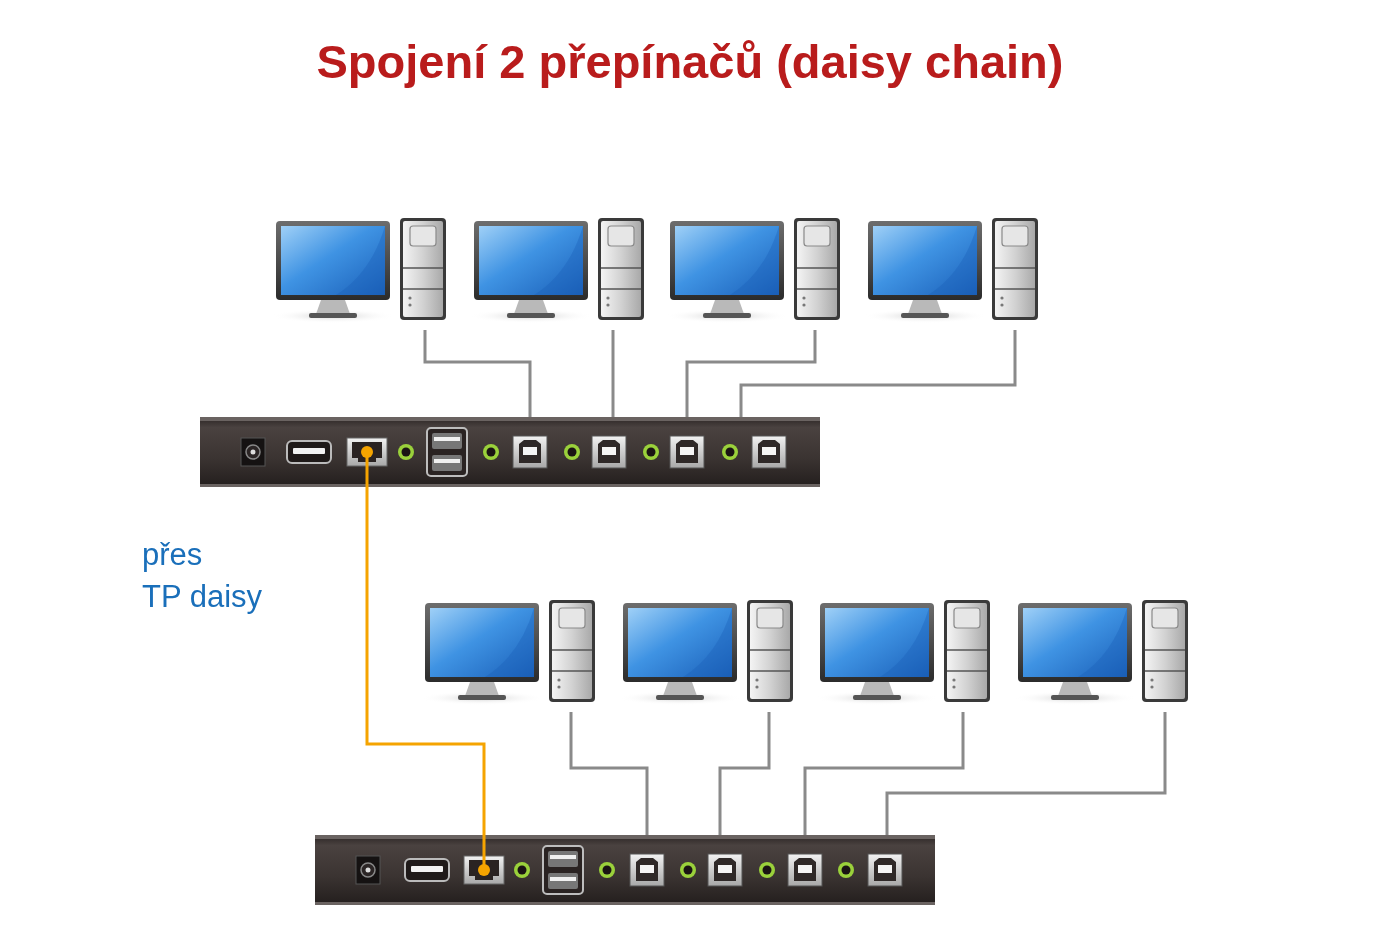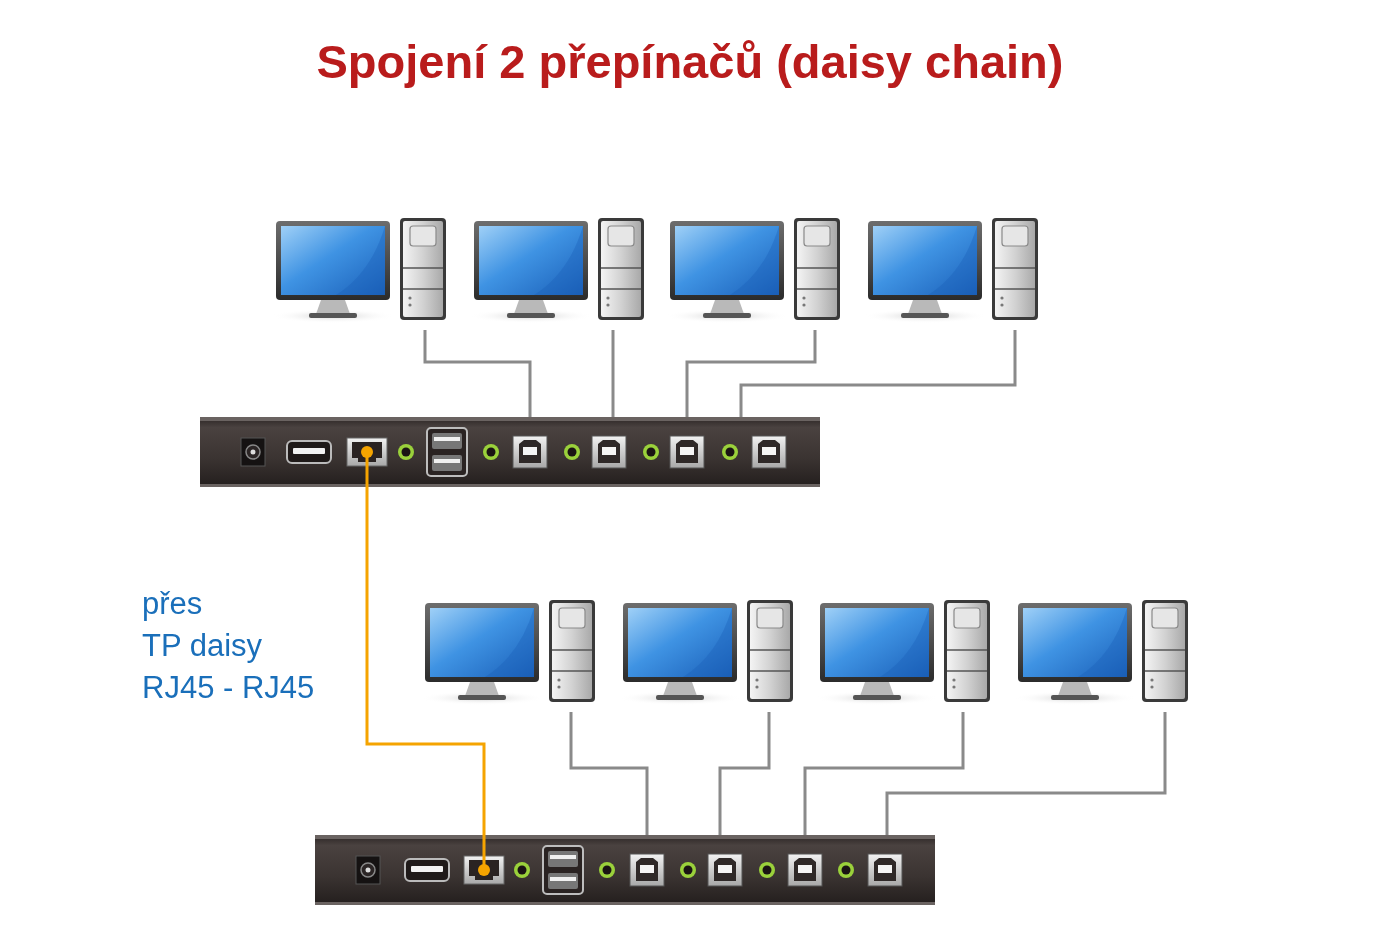--- a/index.html
+++ b/index.html
@@ -3,35 +3,34 @@
 <meta charset="utf-8">
 <style>
   html, body { margin: 0; padding: 0; background: #ffffff; }
   body { width: 1400px; height: 933px; position: relative; overflow: hidden; font-family: "Liberation Sans", sans-serif; }
   #title {
     position: absolute; left: 0; top: 34px; width: 1380px; text-align: center;
     font-family: "Liberation Sans", sans-serif; font-weight: bold; font-size: 47px; color: #b91c1c;
     letter-spacing: 0px;
   }
   #cable-label {
-    position: absolute; left: 142px; top: 583px; color: #1a6fba;
+    position: absolute; left: 142px; top: 534px; color: #1a6fba;
     font-family: "Liberation Sans", sans-serif; font-size: 31px; line-height: 42px;
   }
   #cable-label div { white-space: nowrap; }
   svg#diagram { position: absolute; left: 0; top: 0; }
 </style>
 </head>
 <body>
 
 <div id="title">Spojení 2 přepínačů (daisy chain)</div>
 
 <div id="cable-label">
   <div>přes</div>
   <div>TP daisy</div>
-  <div>RJ45 - RJ45</div>
 </div>
 
 <svg id="diagram" width="1400" height="933" viewBox="0 0 1400 933" xmlns="http://www.w3.org/2000/svg">
   <defs>
     <linearGradient id="screenGrad" x1="0" y1="0" x2="1" y2="1">
       <stop offset="0" stop-color="#9fd0f7"></stop>
       <stop offset="0.45" stop-color="#3f93e3"></stop>
       <stop offset="1" stop-color="#1a5fb8"></stop>
     </linearGradient>
     <linearGradient id="bezelGrad" x1="0" y1="0" x2="0" y2="1">

